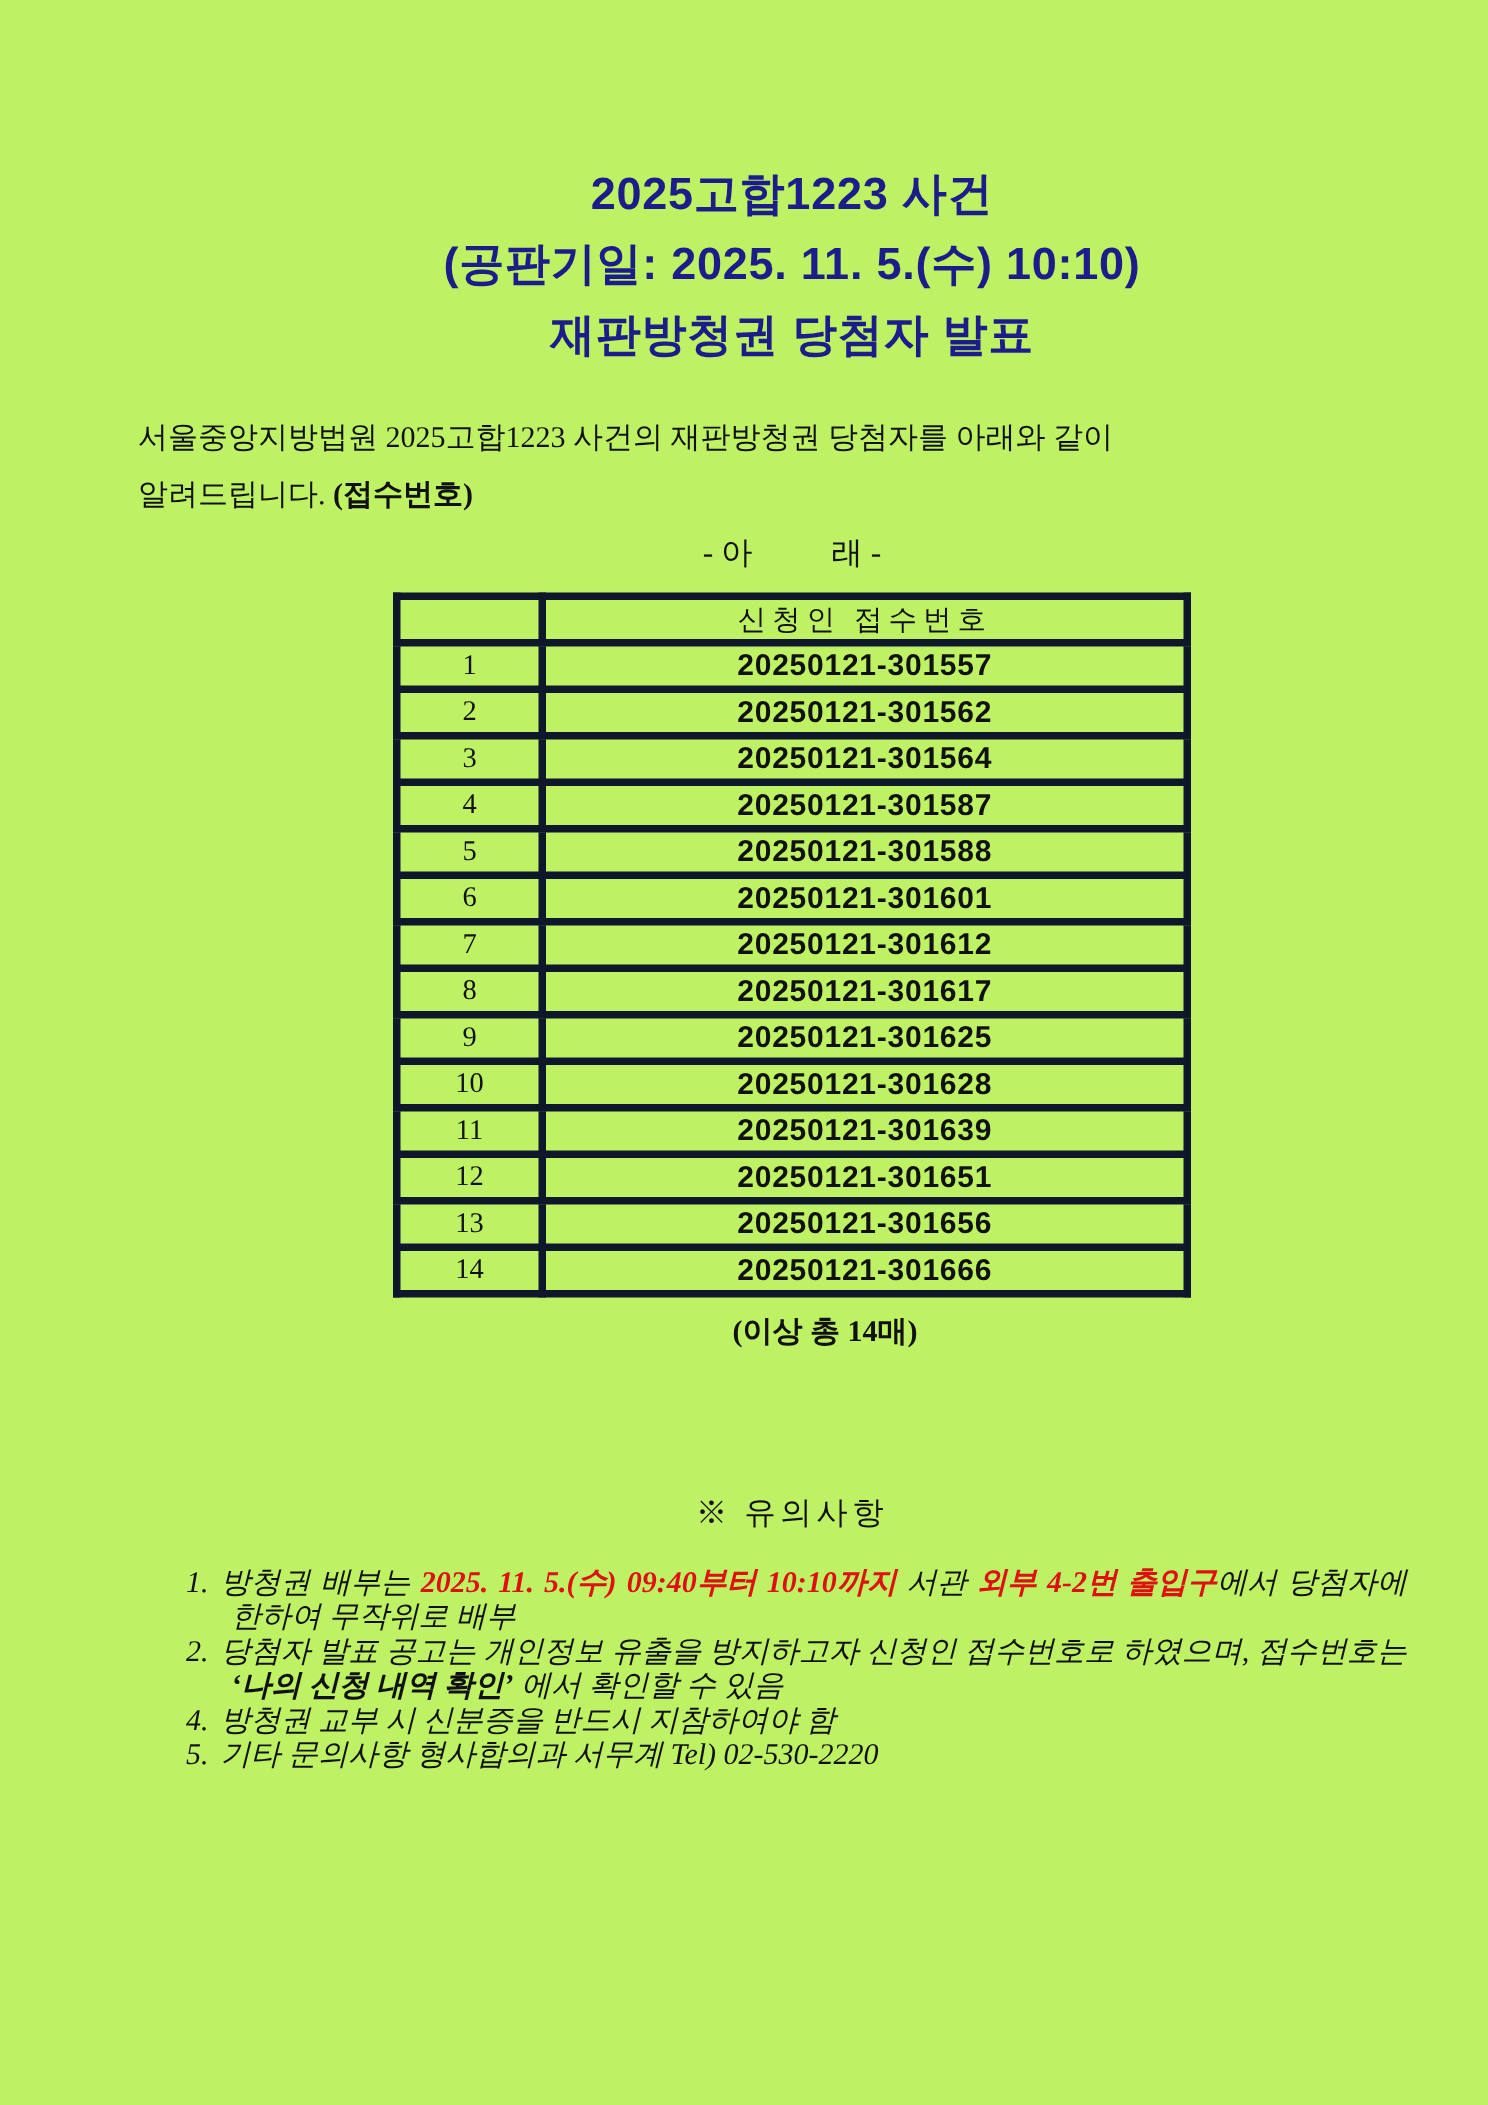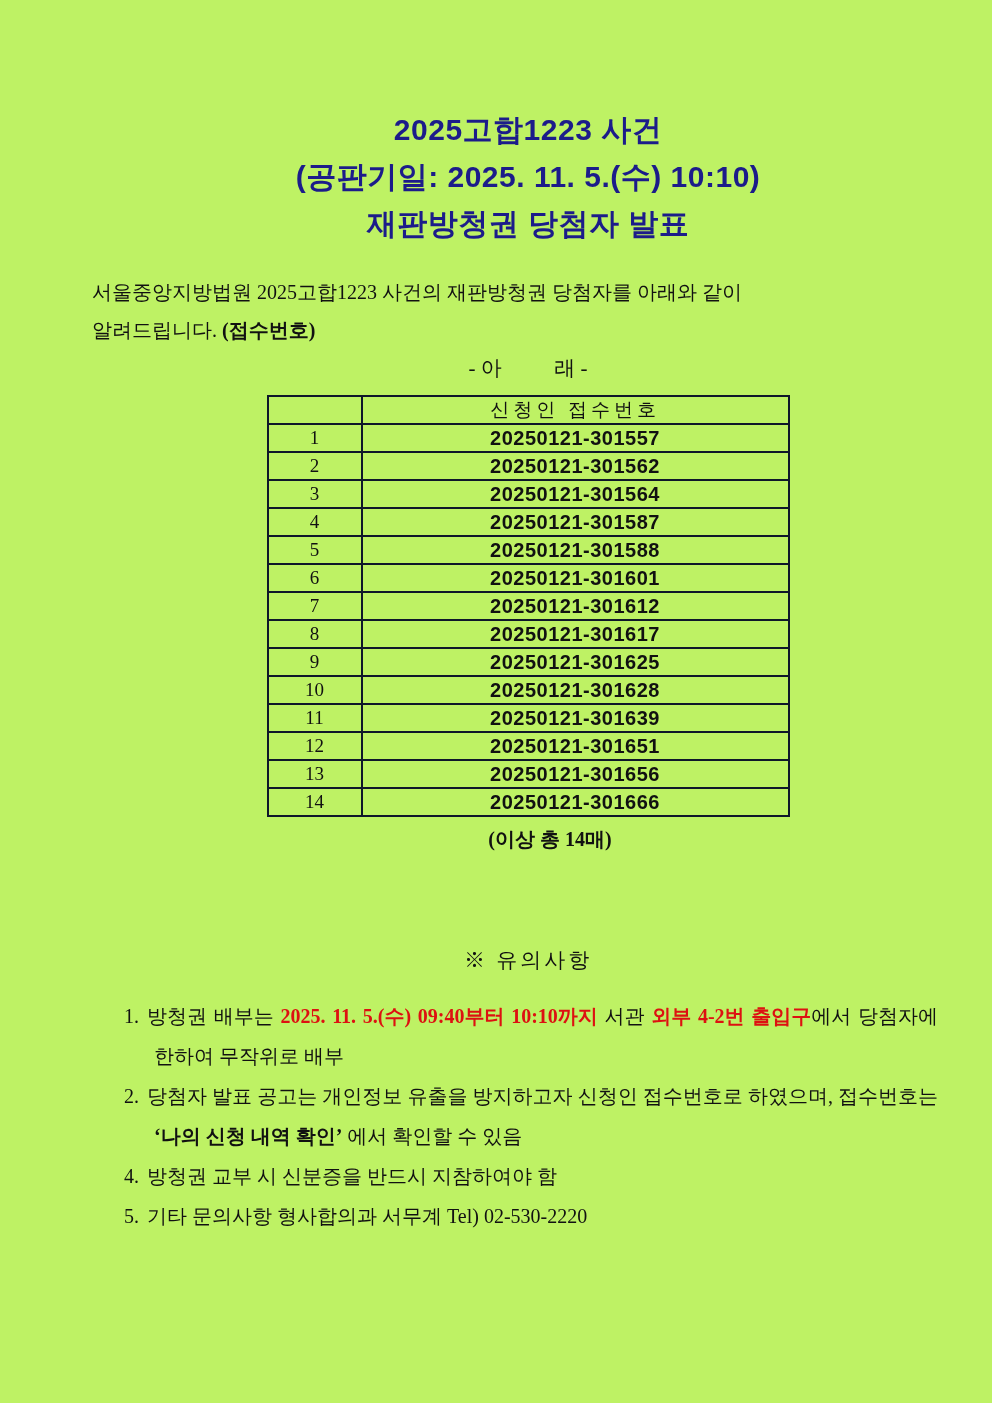--- a/index.html
+++ b/index.html
@@ -36,21 +36,21 @@
     font-size: 21px;
     line-height: 30px;
     white-space: pre;
   }
   table.winner-table {
     border-collapse: collapse;
     margin: 12px auto 0 auto;
     table-layout: fixed;
   }
   .winner-table th, .winner-table td {
-    border: 2px solid #0f172a;
+    border: 5px solid #0f172a;
     height: 26px;
     padding: 0;
     text-align: center;
     vertical-align: middle;
   }
   .col-no { width: 92px; }
   .col-receipt { width: 425px; }
   .winner-table th.col-receipt {
     font-weight: 400;
     font-size: 19px;
@@ -76,22 +76,23 @@
   }
   .notice-heading {
     margin-top: 93px;
     text-align: center;
     font-size: 21px;
     letter-spacing: 3px;
   }
   .notice-list {
     margin: 22px 86px 0 92px;
     font-size: 20px;
-    line-height: 40px;
+    line-height: 23px;
     text-align: justify;
+    font-style: italic;
   }
   .notice-item {
     padding-left: 30px;
     text-indent: -30px;
   }
   .notice-item .item-no { padding-right: 8px; }
   .red-bold { color: #dd1111; font-weight: 700; }
   .bold { font-weight: 700; }
 </style>
 </head>

